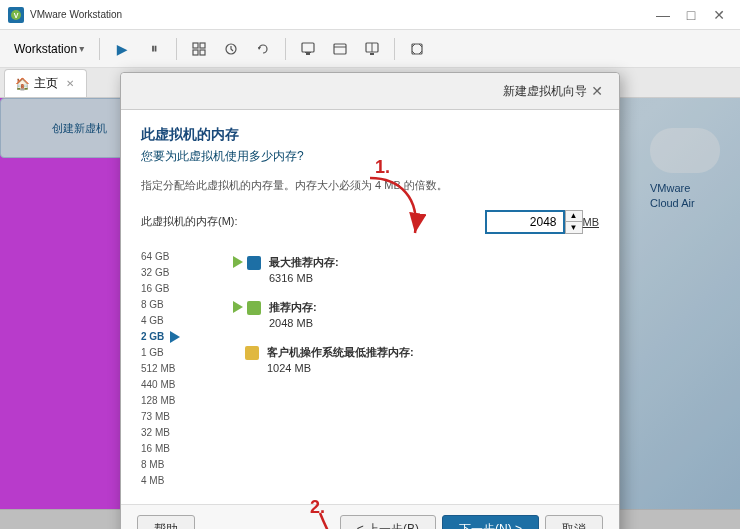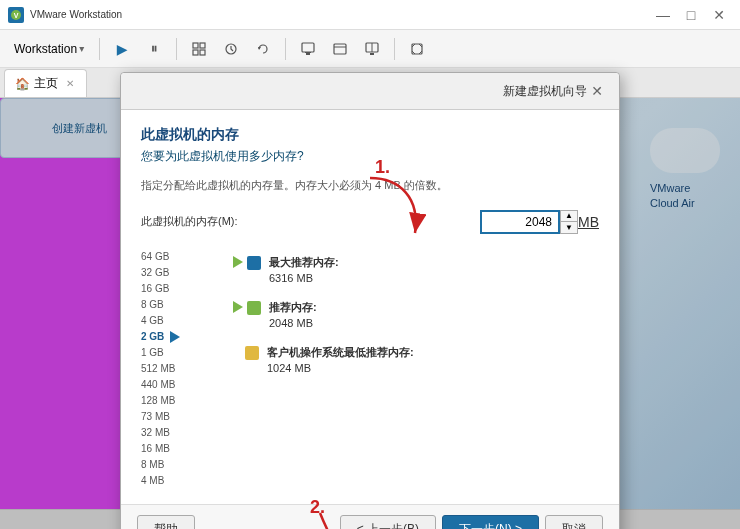--- a/index.html
+++ b/index.html
@@ -262,21 +262,21 @@
       width: 16px;
       height: 12px;
       display: flex; align-items: center; justify-content: center;
       font-size: 8px;
       background: #f5f5f5;
       cursor: pointer;
       border: none;
     }
     .spinner-up { border-bottom: 1px solid #aaa; }
     .memory-unit {
-      font-size: 14px;
+      font-size: 11px;
       color: #333;
       text-decoration: underline;
     }
 
     
     .memory-main {
       display: flex;
       gap: 20px;
     }
     .memory-scale {

